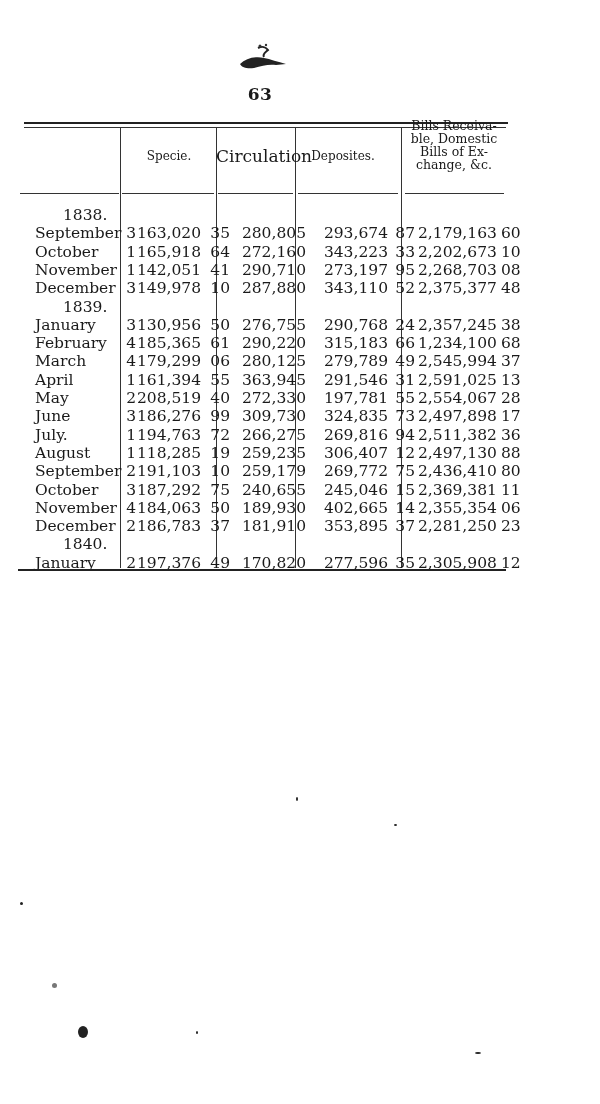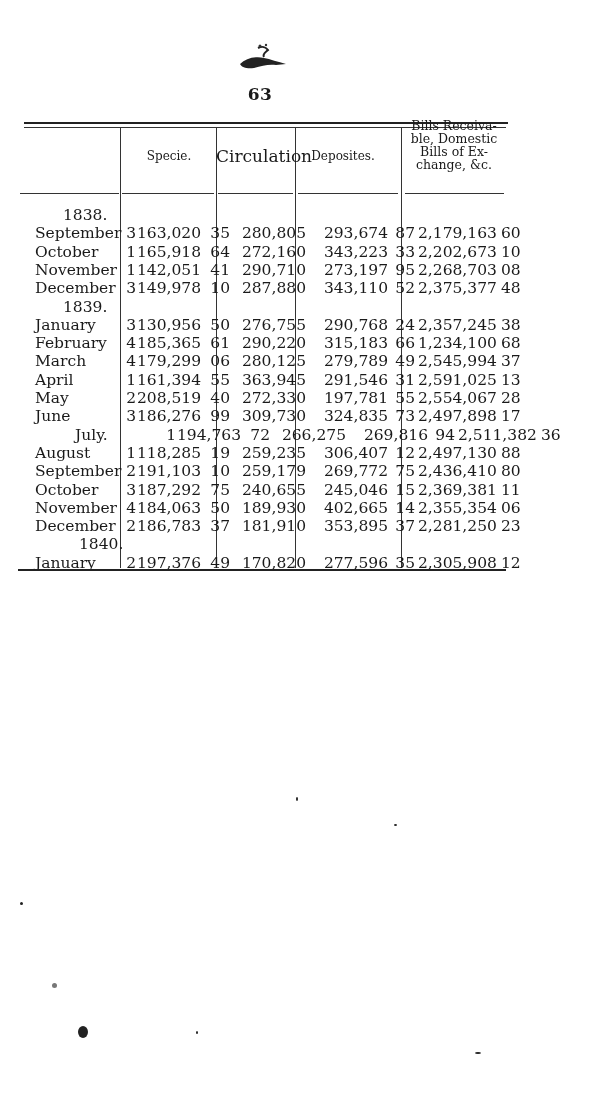--- a/index.html
+++ b/index.html
@@ -186,21 +186,21 @@
       <span class="c-month">June</span>
       <span class="c-wk">3</span>
       <span class="c-spd">186,276</span>
       <span class="c-spc">99</span>
       <span class="c-circ">309,730</span>
       <span class="c-dd">324,835</span>
       <span class="c-dc">73</span>
       <span class="c-bd">2,497,898</span>
       <span class="c-bc">17</span>
     </div>
-    <div class="row" style="top: 219.6px; margin-left: 40px;">
+    <div class="row" style="top: 219.6px;">
       <span class="c-month">July.</span>
       <span class="c-wk">1</span>
       <span class="c-spd">194,763</span>
       <span class="c-spc">72</span>
       <span class="c-circ">266,275</span>
       <span class="c-dd">269,816</span>
       <span class="c-dc">94</span>
       <span class="c-bd">2,511,382</span>
       <span class="c-bc">36</span>
     </div>
@@ -253,21 +253,21 @@
       <span class="c-wk">2</span>
       <span class="c-spd">186,783</span>
       <span class="c-spc">37</span>
       <span class="c-circ">181,910</span>
       <span class="c-dd">353,895</span>
       <span class="c-dc">37</span>
       <span class="c-bd">2,281,250</span>
       <span class="c-bc">23</span>
     </div>
     <div class="row" style="top: 329.4px;">
-      <span class="year" style="left: 47px; margin-left: 16px;">1840.</span>
+      <span class="year" style="left: 47px;">1840.</span>
     </div>
     <div class="row" style="top: 347.7px;">
       <span class="c-month">January</span>
       <span class="c-wk">2</span>
       <span class="c-spd">197,376</span>
       <span class="c-spc">49</span>
       <span class="c-circ">170,820</span>
       <span class="c-dd">277,596</span>
       <span class="c-dc">35</span>
       <span class="c-bd">2,305,908</span>

